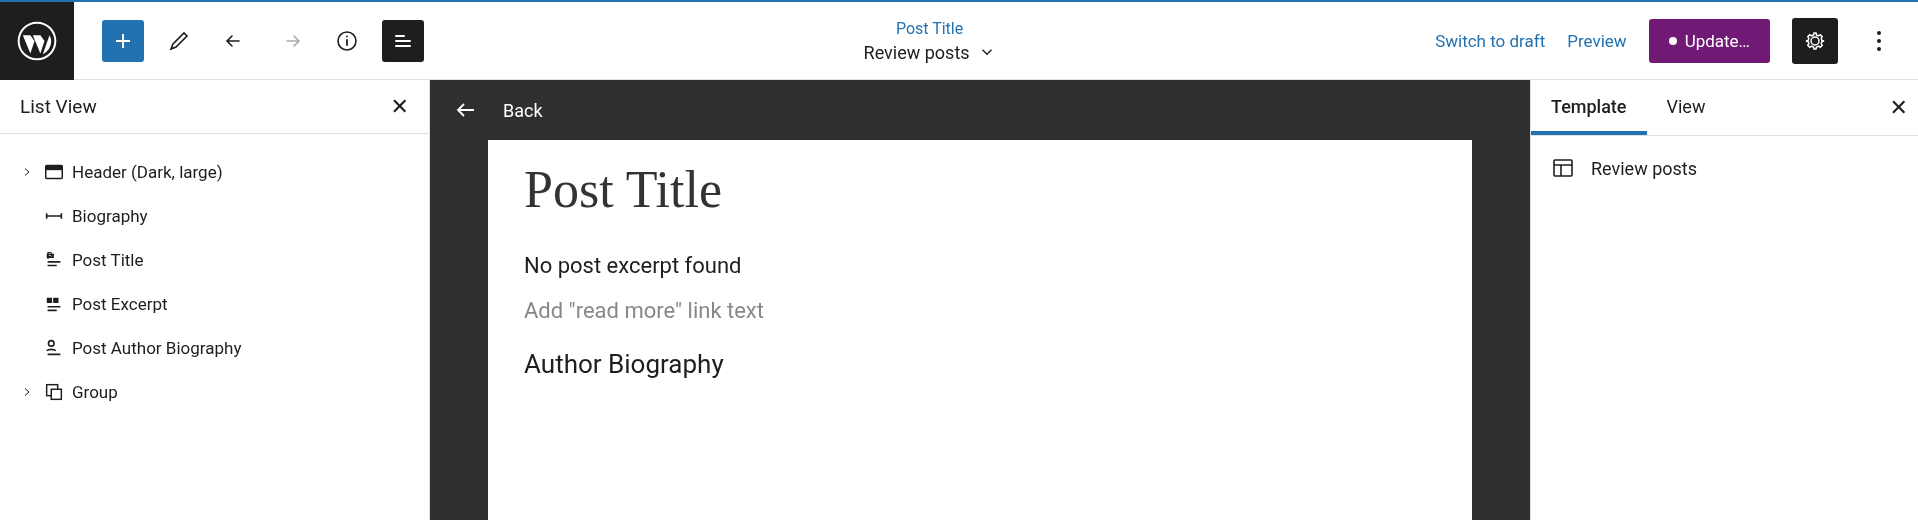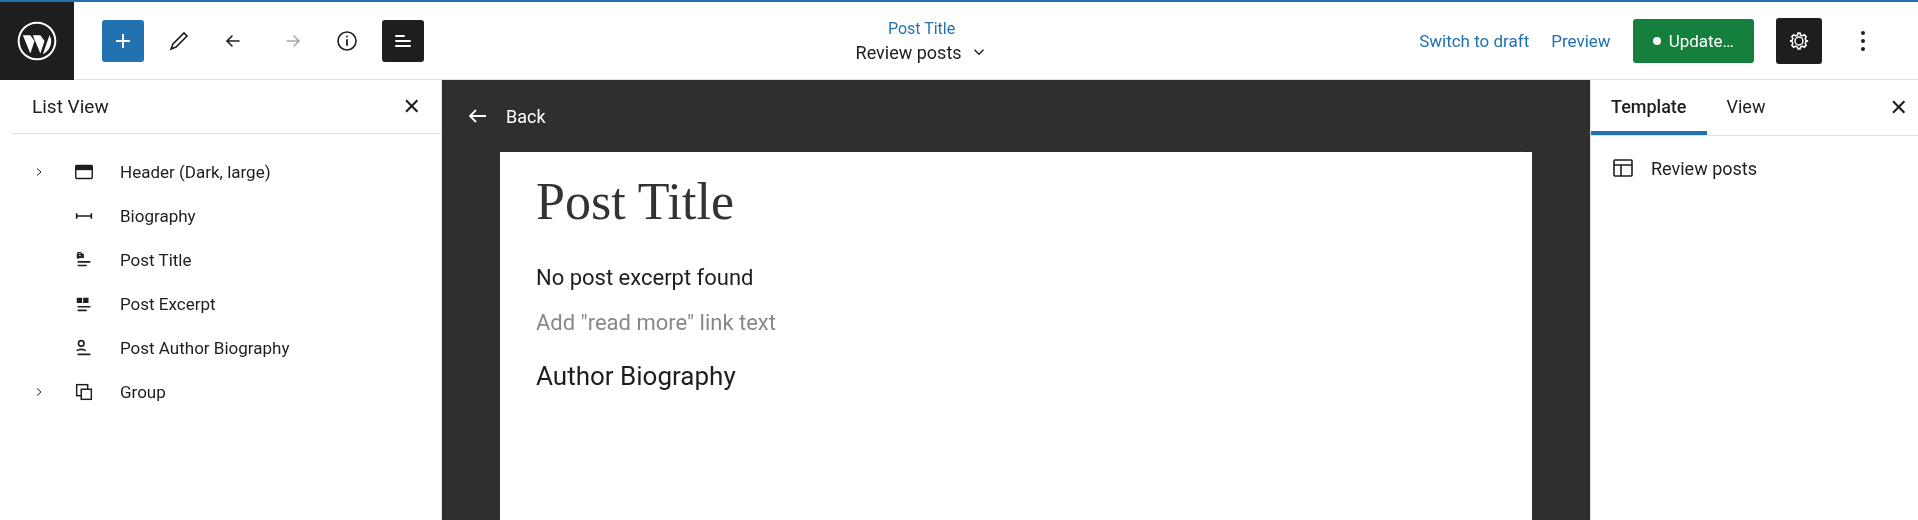--- a/index.html
+++ b/index.html
@@ -7,43 +7,43 @@
 .top { display: flex; align-items: center; height: 78px; border-bottom: 1px solid #e0e0e0; }
 .wp-home { width: 74px; height: 78px; background: #1e1e1e; display: flex; align-items: center; justify-content: center; cursor: pointer; }
 .toolbar-left { display: flex; align-items: center; gap: 14px; padding-left: 28px; }
 .btn-add { width: 42px; height: 42px; background: #2271b1; color: #fff; display: flex; align-items: center; justify-content: center; border-radius: 3px; cursor: pointer; }
 .btn-icon { width: 42px; height: 42px; display: flex; align-items: center; justify-content: center; cursor: pointer; color: #1e1e1e; border-radius: 3px; }
 .btn-icon.disabled { color: #aaa; cursor: default; }
 .btn-icon.dark { background: #1e1e1e; color: #fff; }
 .toolbar-center { flex: 1; display: flex; flex-direction: column; align-items: center; justify-content: center; gap: 4px; }
 .center-title { color: #2271b1; font-size: 16px; }
 .center-sub { font-size: 18px; color: #1e1e1e; display: flex; align-items: center; gap: 8px; cursor: pointer; }
-.toolbar-right { display: flex; align-items: center; gap: 22px; padding-right: 36px; }
+.toolbar-right { display: flex; align-items: center; gap: 22px; padding-right: 20px; }
 .link-blue { color: #2271b1; font-size: 17px; cursor: pointer; }
-.btn-update { background: #15803d; color: #fff; padding: 12px 20px; border-radius: 3px; font-size: 17px; display: flex; align-items: center; gap: 8px; cursor: pointer; }
+.btn-update { background: #701a75; color: #fff; padding: 12px 20px; border-radius: 3px; font-size: 17px; display: flex; align-items: center; gap: 8px; cursor: pointer; }
 .dot { width: 8px; height: 8px; background: #fff; border-radius: 50%; display: inline-block; }
 .btn-settings { width: 46px; height: 46px; background: #1e1e1e; color: #fff; display: flex; align-items: center; justify-content: center; border-radius: 3px; cursor: pointer; }
 .btn-more { width: 38px; height: 46px; display: flex; align-items: center; justify-content: center; cursor: pointer; }
-.body-row { display: flex; height: calc(520px - 80px); margin-left: 12px; }
+.body-row { display: flex; height: calc(520px - 80px); }
 .sidebar-left { width: 430px; border-right: 1px solid #e0e0e0; }
 .lv-head { display: flex; align-items: center; justify-content: space-between; padding: 14px 20px; font-size: 19px; border-bottom: 1px solid #e0e0e0; }
 .close-x { font-size: 22px; cursor: pointer; }
 .lv-list { padding: 16px 10px; }
-.lv-item { display: flex; align-items: center; gap: 24px; padding: 11px 8px; font-size: 17px; cursor: pointer; }
+.lv-item { display: flex; align-items: center; gap: 6px; padding: 11px 8px; font-size: 17px; cursor: pointer; }
 .lv-chev { width: 18px; display: flex; justify-content: center; color: #1e1e1e; }
 .lv-icon { width: 24px; display: flex; justify-content: center; }
 .canvas-wrap { flex: 1; background: #2f2f2f; position: relative; }
-.canvas-back { display: flex; align-items: center; gap: 16px; color: #fff; font-size: 18px; padding: 24px 24px; cursor: pointer; }
+.canvas-back { display: flex; align-items: center; gap: 25px; color: #fff; font-size: 18px; padding: 18px 24px; cursor: pointer; }
 .canvas { background: #fff; margin: 0 58px 0 58px; height: 100%; padding: 20px 36px 0 36px; position: relative; }
 .scroll-arrow { position: absolute; right: 58px; top: 62px; width: 20px; height: 20px; display: flex; align-items: center; justify-content: center; color: #555; }
 .post-title { font-family: Georgia, "Times New Roman", serif; font-size: 52px; font-weight: 400; color: #333; margin-bottom: 34px; }
 .excerpt { font-size: 22px; color: #1e1e1e; margin-bottom: 20px; }
 .readmore { font-size: 22px; color: #888; margin-bottom: 26px; }
 .authorbio { font-size: 26px; color: #1e1e1e; }
-.sidebar-right { width: 328px; border-left: 1px solid #e0e0e0; }
+.sidebar-right { width: 388px; border-left: 1px solid #e0e0e0; }
 .tabs { display: flex; align-items: center; border-bottom: 1px solid #e0e0e0; padding-right: 10px; }
 .tab { padding: 16px 20px 14px; font-size: 18px; cursor: pointer; border-bottom: 4px solid transparent; }
 .tab.active { border-bottom-color: #2271b1; font-weight: 500; }
 .tabs .spacer { flex: 1; }
 .panel-row { display: flex; align-items: center; gap: 16px; padding: 20px 20px; font-size: 18px; cursor: pointer; }
 svg { display: block; }
 </style>
 </head>
 <body>
 

